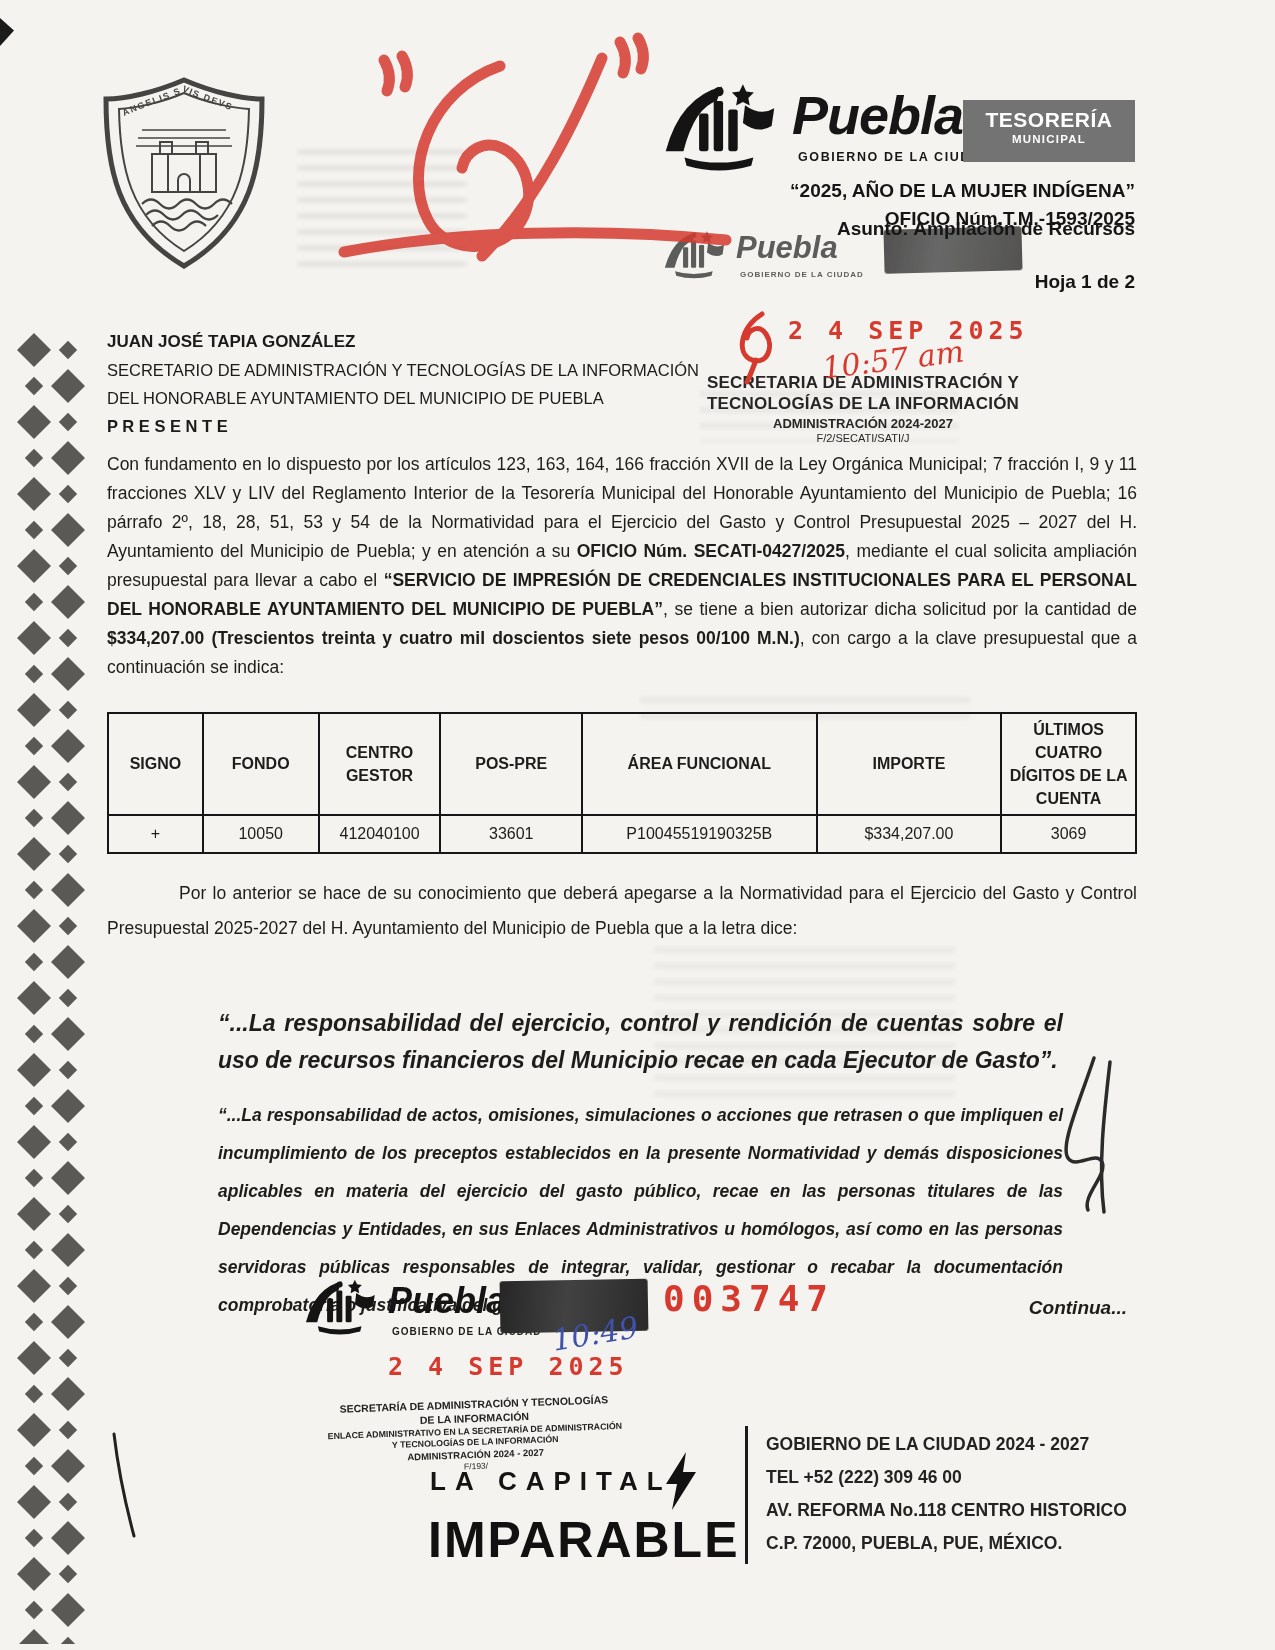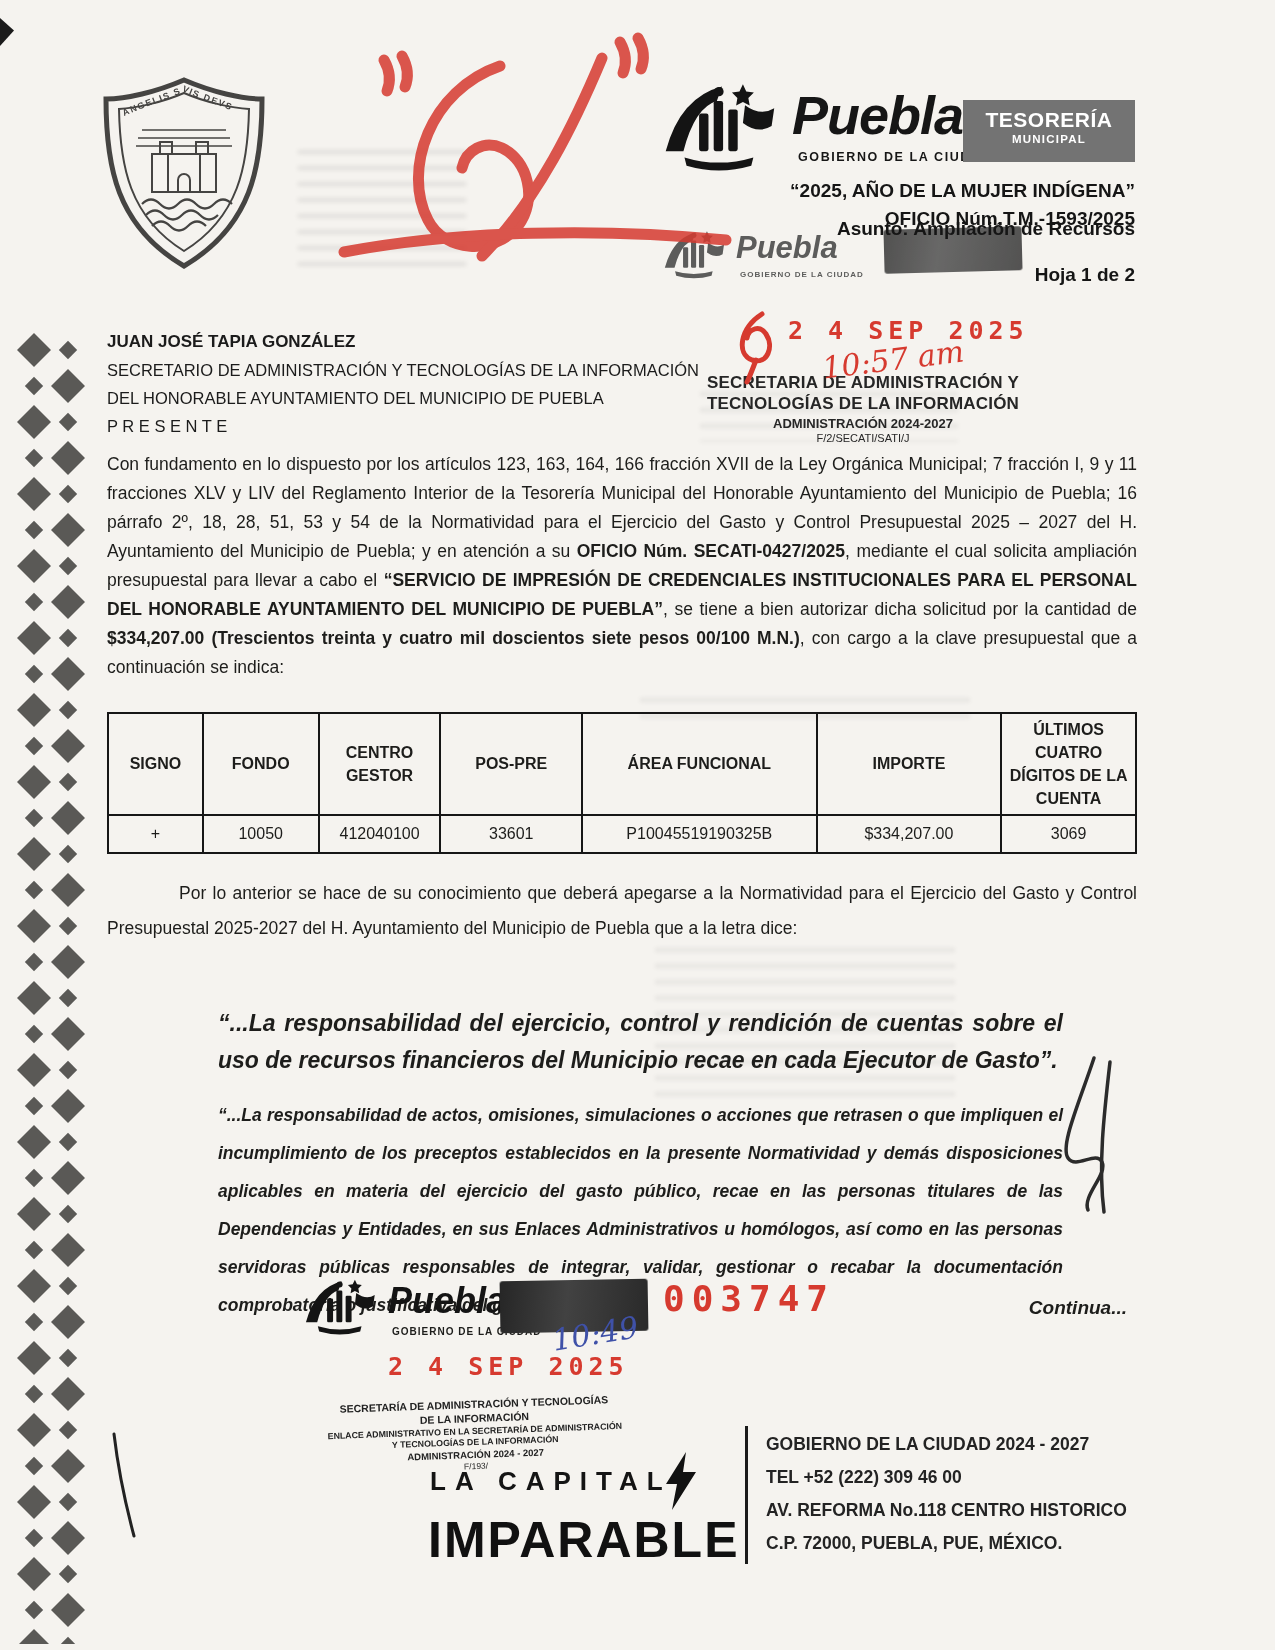--- a/index.html
+++ b/index.html
@@ -36,37 +36,37 @@
     letter-spacing:1.6px; color:#161616; }
   #brandbox  { position:absolute; left:963px; top:100px; width:172px; height:62px;
     background:#737373; color:#fff; text-align:center; padding-top:8px; }
   #brandbox .t1 { font-size:21px; font-weight:700; letter-spacing:.5px; }
   #brandbox .t2 { font-size:11.5px; font-weight:600; letter-spacing:1.2px; margin-top:1px; }
 
   .hline { position:absolute; right:140px; font-size:19px; font-weight:700; color:#151515; z-index:3; }
   #legendyear { top:180px; }
   #oficio     { top:208px; }
   #asunto     { top:218px; }
-  #hoja       { top:264px;margin-left:47px; }
+  #hoja       { top:271px;margin-left:47px; }
 
   
   #graystamp { position:absolute; left:658px; top:224px; width:370px; height:72px; z-index:1; opacity:.82; }
   #graystamp .gsi { position:absolute; left:0; top:2px; width:74px; height:54px; }
   #graystamp .gsw { position:absolute; left:78px; top:6px; font-size:31px; font-weight:800;
     font-style:italic; color:#3b3b3b; }
   #graystamp .gsub { position:absolute; left:82px; top:46px; font-size:8px; font-weight:700;
     letter-spacing:1px; color:#3b3b3b; }
   #graystamp .gsmudge { position:absolute; left:226px; top:4px; width:138px; height:44px;
     border-radius:3px; transform:rotate(-1.5deg); filter:blur(.4px);
     background:linear-gradient(100deg,#2e2e2e,#4a4a4a 40%,#303030); }
 
   
   #recipient { position:absolute; left:107px; top:328px; font-size:16.5px; line-height:28px; color:#1b1b1b; }
   #recipient .name { font-size:17px; font-weight:700; }
-  #recipient .presente { font-weight:400; }
+  #recipient .presente { font-weight:700; }
 
   
   #rcheck { position:absolute; left:722px; top:302px; width:70px; height:85px; z-index:4; }
   #rdate  { position:absolute; left:788px; top:316px; font-family:"DejaVu Sans Mono",monospace;
     font-weight:700; font-size:25px; letter-spacing:5px; color:#d63a2f; z-index:4; }
   #rtime  { position:absolute; left:822px; top:342px; font-family:"DejaVu Serif",serif;
     font-style:italic; font-size:30px; color:#d63a2f; transform:rotate(-7deg); z-index:4; }
   #rstamp { position:absolute; left:688px; top:372px; width:350px; text-align:center; color:#262626; }
   #rstamp .rs1, #rstamp .rs2 { font-size:17px; font-weight:700; letter-spacing:.2px; line-height:21px; }
   #rstamp .rs3 { font-size:13px; font-weight:700; margin-top:2px; }

